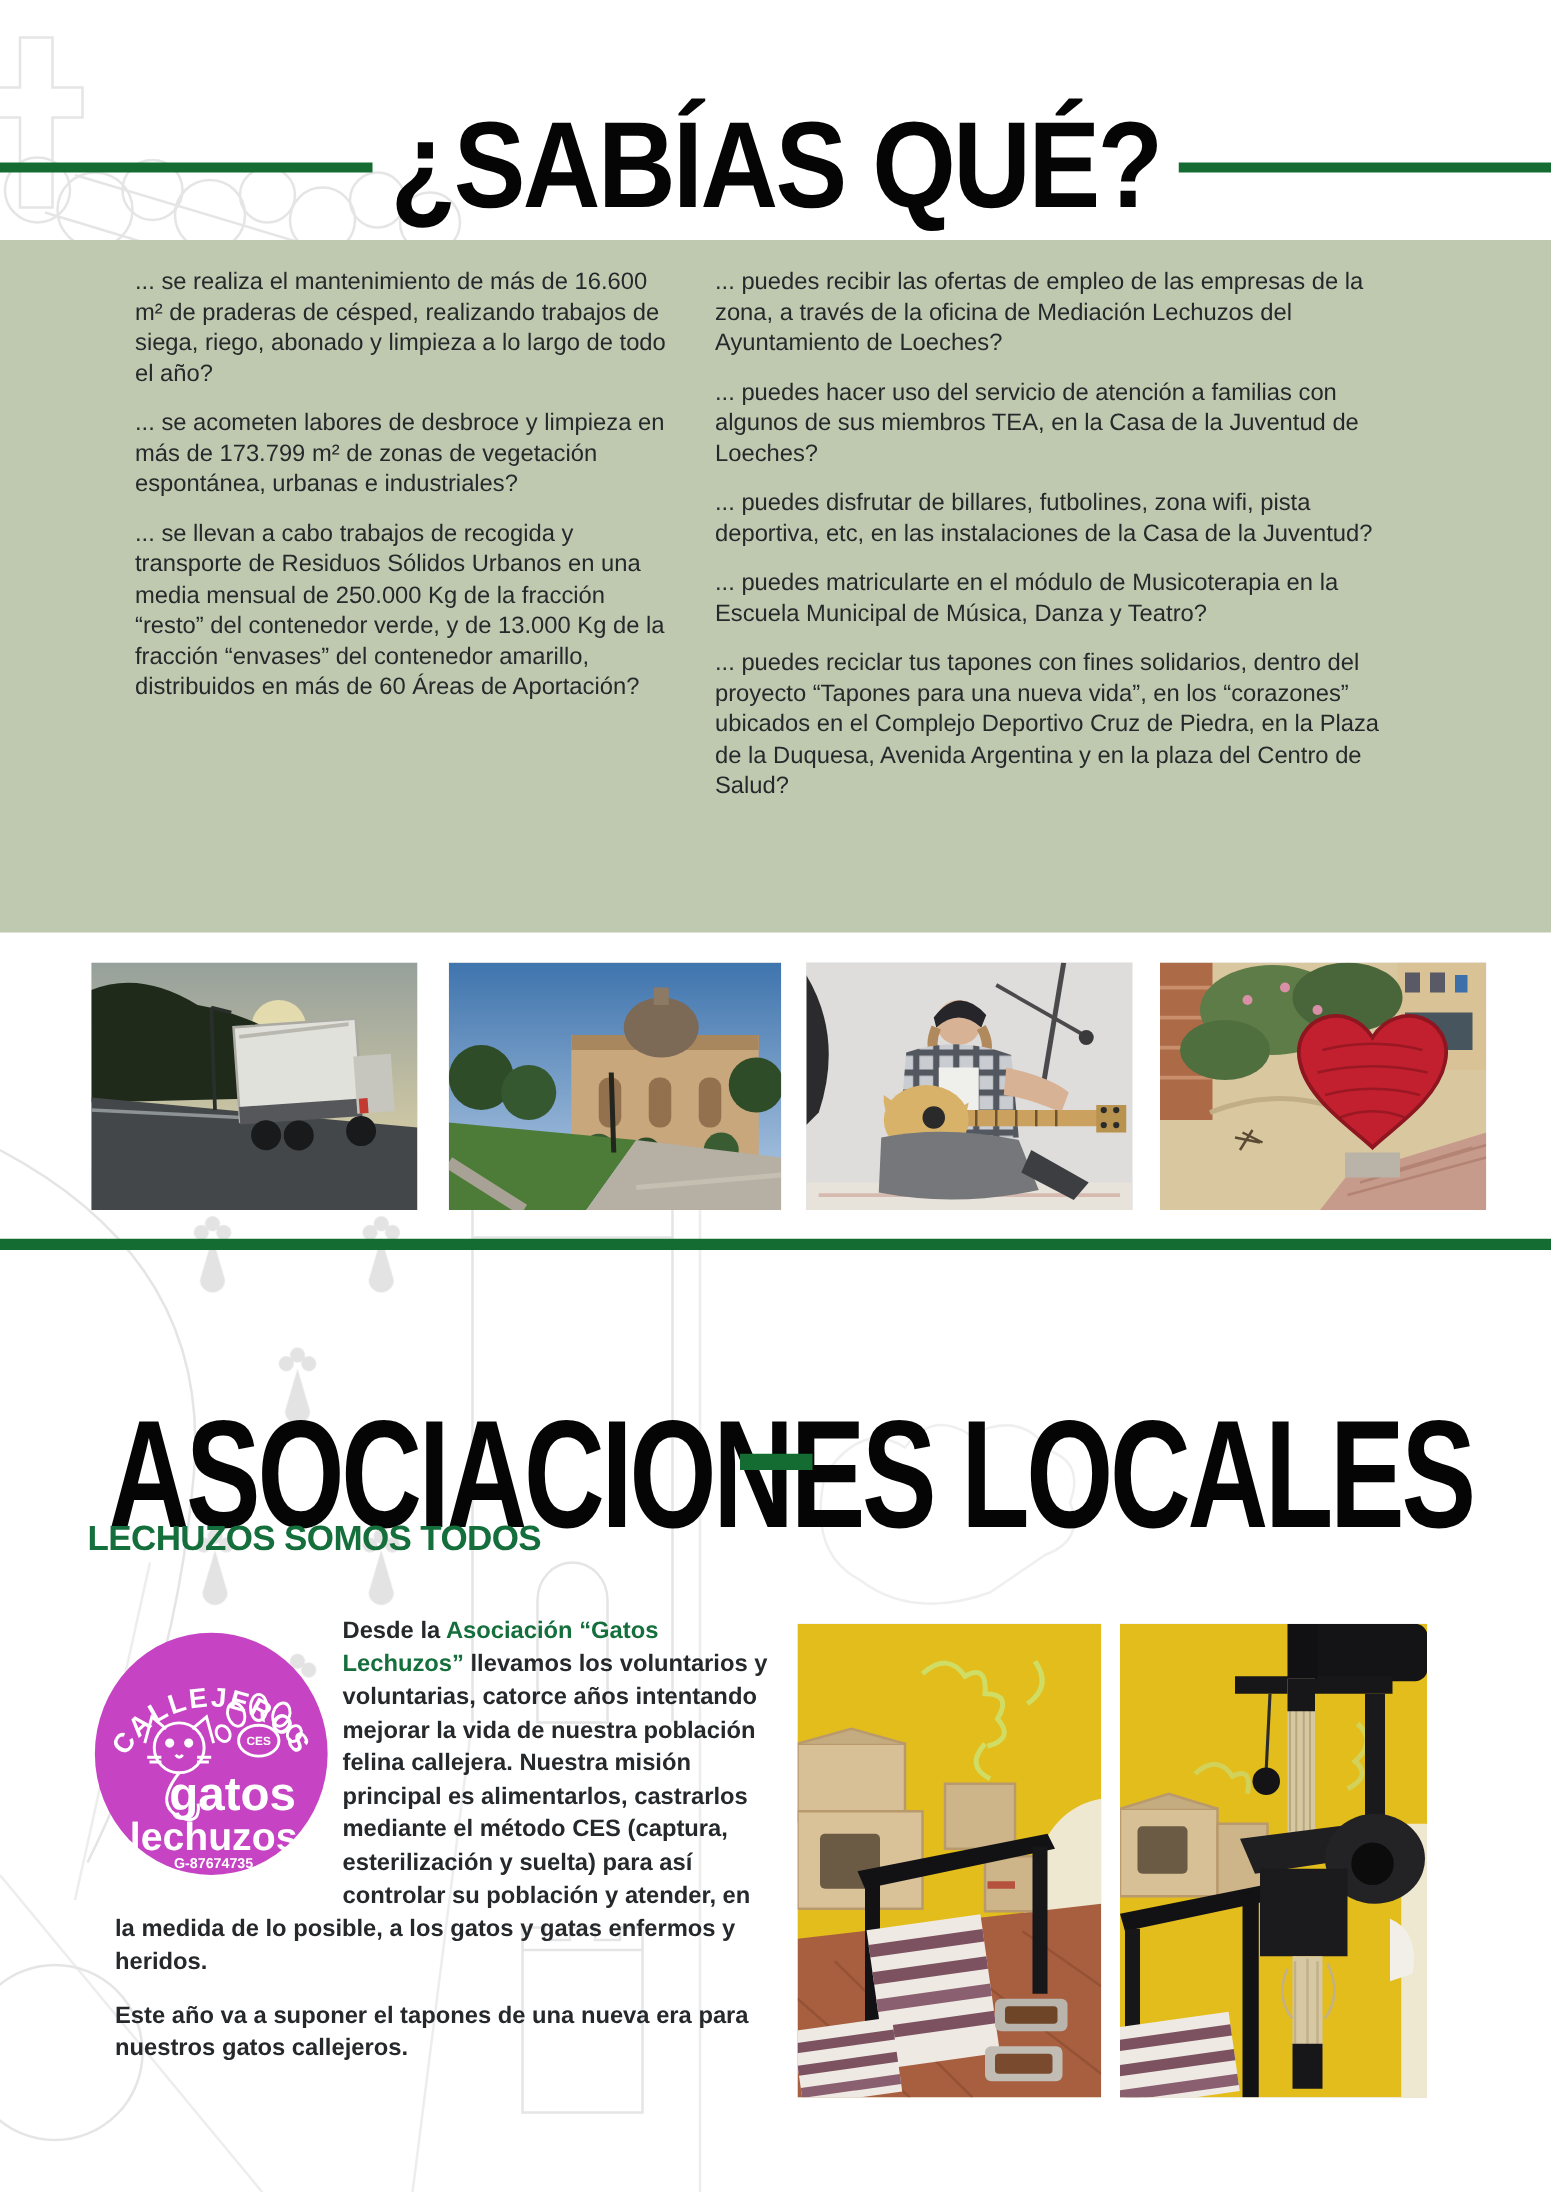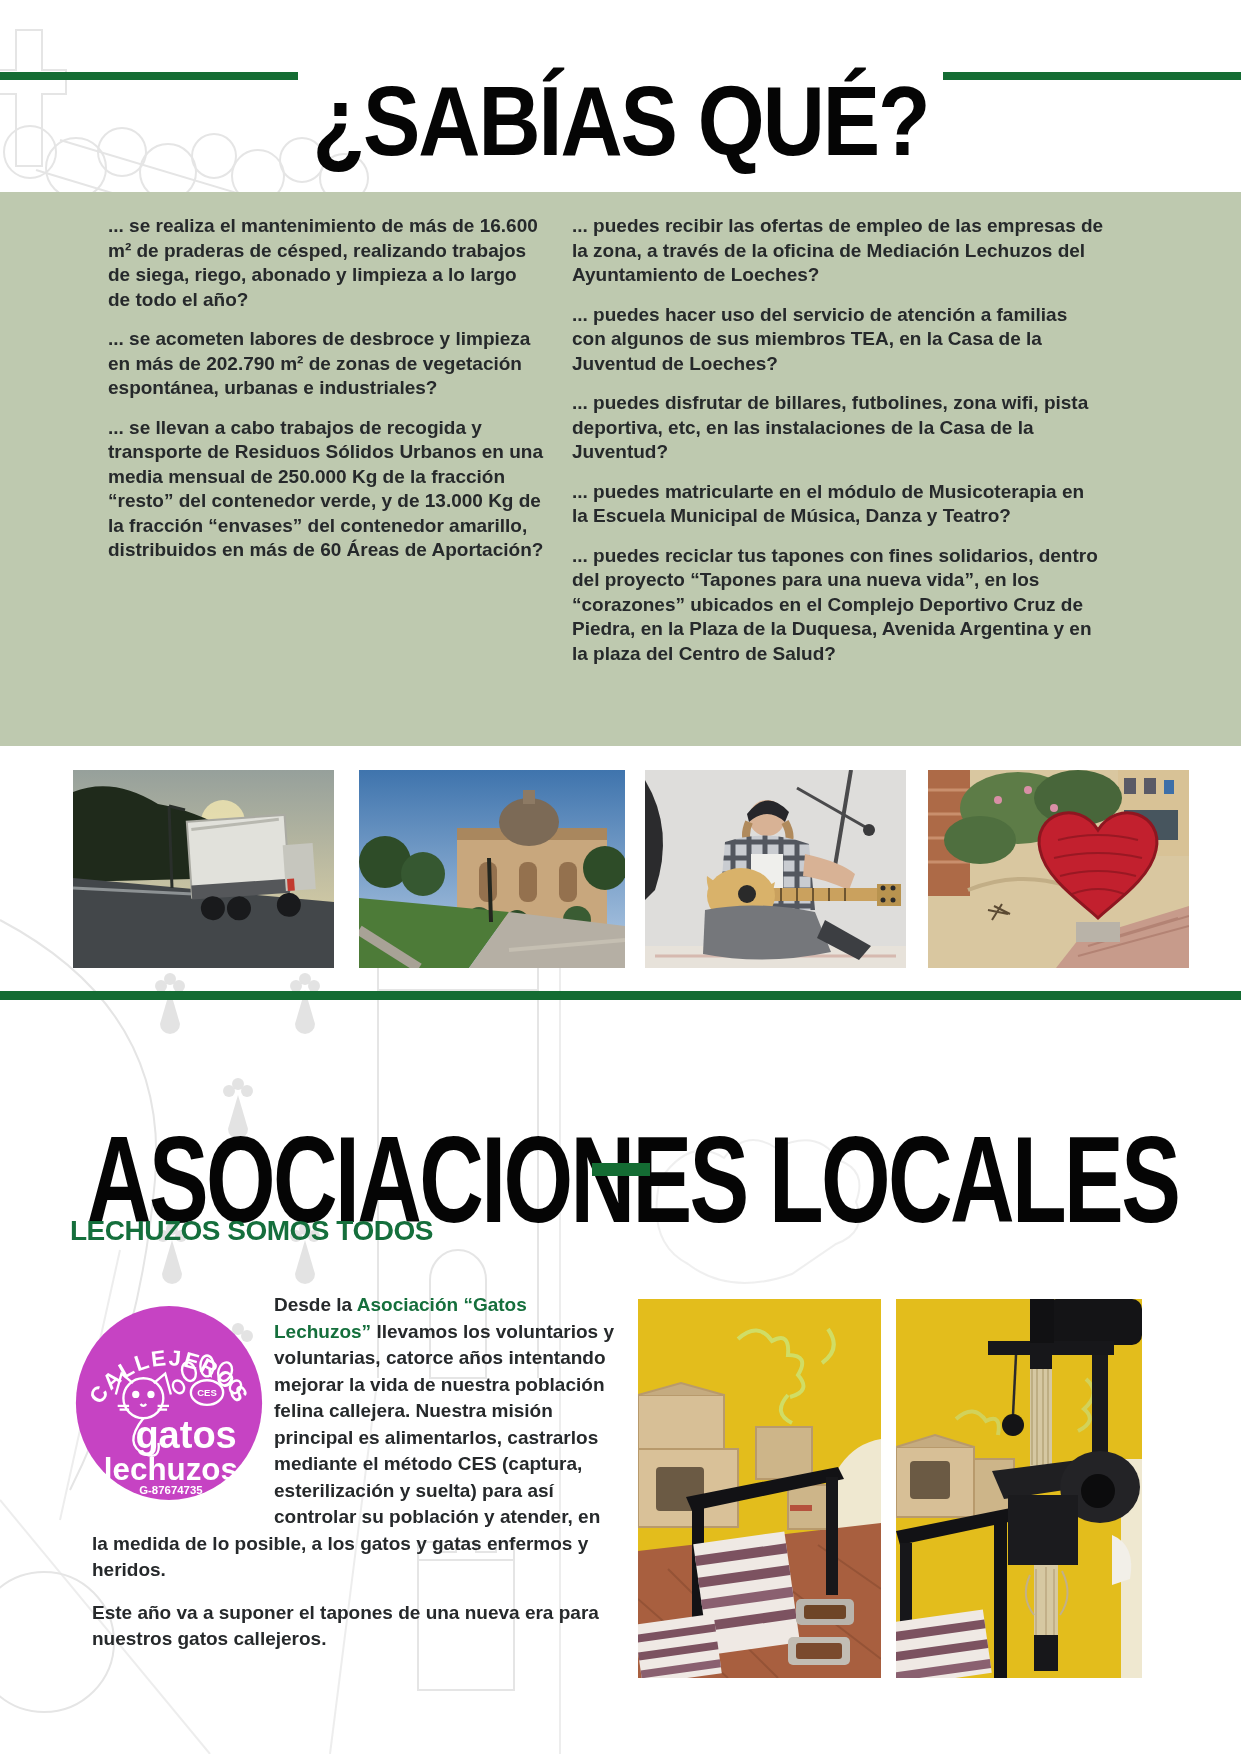--- a/index.html
+++ b/index.html
@@ -1,30 +1,30 @@
 <!DOCTYPE html>
 <html><head>
 <meta charset="utf-8">
 <style>
   html,body{margin:0;padding:0;background:#ffffff;}
   .page{position:relative;width:1241px;height:1754px;background:#ffffff;overflow:hidden;
         font-family:"Liberation Sans", sans-serif;color:#26292b;}
   .watermark{position:absolute;left:0;top:0;width:1241px;height:1754px;z-index:0;pointer-events:none;}
 
   
-  .header{position:absolute;top:72px;left:0;right:0;display:flex;align-items:flex-start;z-index:1;}
+  .header{position:absolute;top:84px;left:0;right:0;display:flex;align-items:center;z-index:1;}
   .hline{flex:1;height:8px;background:#146c33;}
   .page-title{margin:0 14px;font-size:86px;font-weight:bold;letter-spacing:-2px;white-space:nowrap;
               transform:scaleY(1.14);color:#050505;}
 
   
   .sage{position:absolute;top:192px;left:0;width:1241px;height:554px;background:#bec9af;z-index:1;
         box-sizing:border-box;padding:22px 136px 10px 108px;
         display:grid;grid-template-columns:436px 1fr;column-gap:28px;align-content:start;}
-  .facts p{margin:0 0 15px;font-size:19px;line-height:24.5px;font-weight:bold;color:#26292b;}
+  .facts p{margin:0 0 15px;font-size:19px;line-height:24.5px;font-weight:normal;color:#26292b;}
 
   
   .photo{position:absolute;overflow:hidden;z-index:1;background:#ddd;}
   .photo svg{display:block;width:100%;height:100%;}
   .ph1{left:73px;top:770px;width:261px;height:198px;}
   .ph2{left:359px;top:770px;width:266px;height:198px;}
   .ph3{left:645px;top:770px;width:261px;height:198px;}
   .ph4{left:928px;top:770px;width:261px;height:198px;}
   .ph5{left:638px;top:1299px;width:243px;height:379px;}
   .ph6{left:896px;top:1299px;width:246px;height:379px;}
@@ -116,21 +116,21 @@
 
   <div class="header">
     <div class="hline"></div>
     <h1 class="page-title">¿SABÍAS QUÉ?</h1>
     <div class="hline"></div>
   </div>
 
   <div class="sage">
     <div class="facts">
       <p>... se realiza el mantenimiento de más de 16.600 m² de praderas de césped, realizando trabajos de siega, riego, abonado y limpieza a lo largo de todo el año?</p>
-      <p>... se acometen labores de desbroce y limpieza en más de 202.790 m² de zonas de vegetación espontánea, urbanas e industriales?</p>
+      <p>... se acometen labores de desbroce y limpieza en más de 173.799 m² de zonas de vegetación espontánea, urbanas e industriales?</p>
       <p>... se llevan a cabo trabajos de recogida y transporte de Residuos Sólidos Urbanos en una media mensual de 250.000 Kg de la fracción “resto” del contenedor verde, y de 13.000 Kg de la fracción “envases” del contenedor amarillo, distribuidos en más de 60 Áreas de Aportación?</p>
     </div>
     <div class="facts">
       <p>... puedes recibir las ofertas de empleo de las empresas de la zona, a través de la oficina de Mediación Lechuzos del Ayuntamiento de Loeches?</p>
       <p>... puedes hacer uso del servicio de atención a familias con algunos de sus miembros TEA, en la Casa de la Juventud de Loeches?</p>
       <p>... puedes disfrutar de billares, futbolines, zona wifi, pista deportiva, etc, en las instalaciones de la Casa de la Juventud?</p>
       <p>... puedes matricularte en el módulo de Musicoterapia en la Escuela Municipal de Música, Danza y Teatro?</p>
       <p>... puedes reciclar tus tapones con fines solidarios, dentro del proyecto “Tapones para una nueva vida”, en los “corazones” ubicados en el Complejo Deportivo Cruz de Piedra, en la Plaza de la Duquesa, Avenida Argentina y en la plaza del Centro de Salud?</p>
     </div>
   </div>

